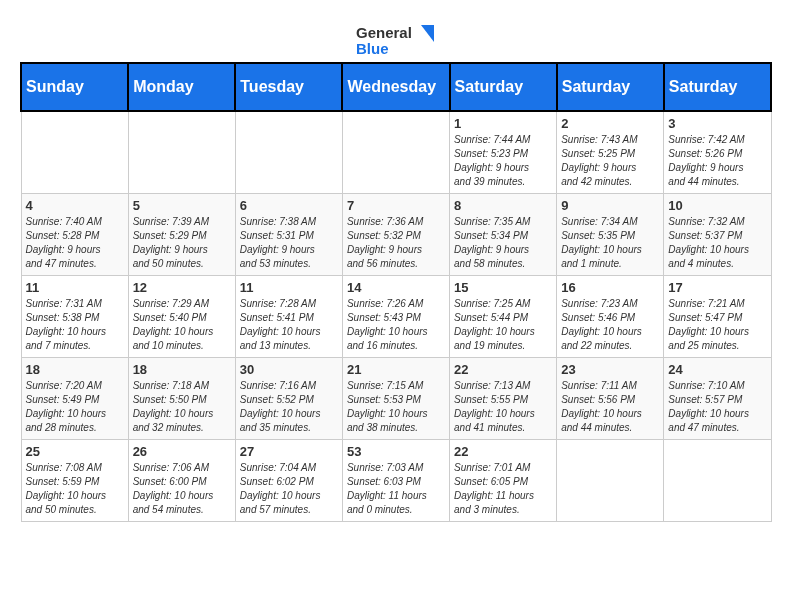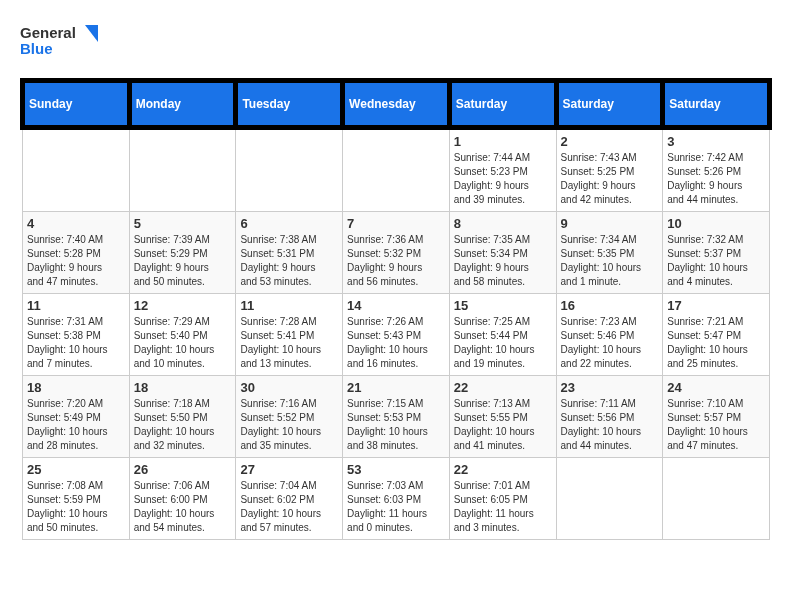--- a/index.html
+++ b/index.html
@@ -5,23 +5,23 @@
     * { box-sizing: border-box; margin: 0; padding: 0; }
     body {
       font-family: Arial, sans-serif;
       background: #fff;
       width: 792px;
       min-height: 612px;
       padding: 20px;
     }
     .header {
       display: flex;
-      justify-content: flex-start;
+      justify-content: center;
       align-items: flex-start;
-      margin-bottom: 18px;
+      margin-bottom: 2px;
     }
     .logo {
       display: flex;
       align-items: center;
       gap: 4px;
     }
     .title-area {
       text-align: right;
     }
     .month-title {
@@ -37,41 +37,42 @@
       width: 100%;
       border-collapse: collapse;
       font-size: 11px;
     }
     .calendar th {
       background-color: #1a73e8;
       color: white;
       padding: 14px 4px;
       text-align: left;
       font-weight: bold;
-      font-size: 12px;
-      border: 5px solid #000000;
+      font-size: 16px;
+      border: 2px solid #000000;
     }
     .calendar td {
       border: 1px solid #ccc;
       vertical-align: top;
       padding: 4px;
       width: calc(100% / 7);
       min-height: 80px;
       height: 80px;
     }
     .day-number {
       font-weight: bold;
       font-size: 13px;
       margin-bottom: 2px;
       color: #333;
     }
     .day-info {
       font-size: 10px;
       color: #333;
       line-height: 1.4;
+      font-style: italic;
     }
     .row-alt td {
       background-color: #f9f9f9;
     }
     .row-norm td {
       background-color: #ffffff;
     }
   </style>
 </head>
 <body>

